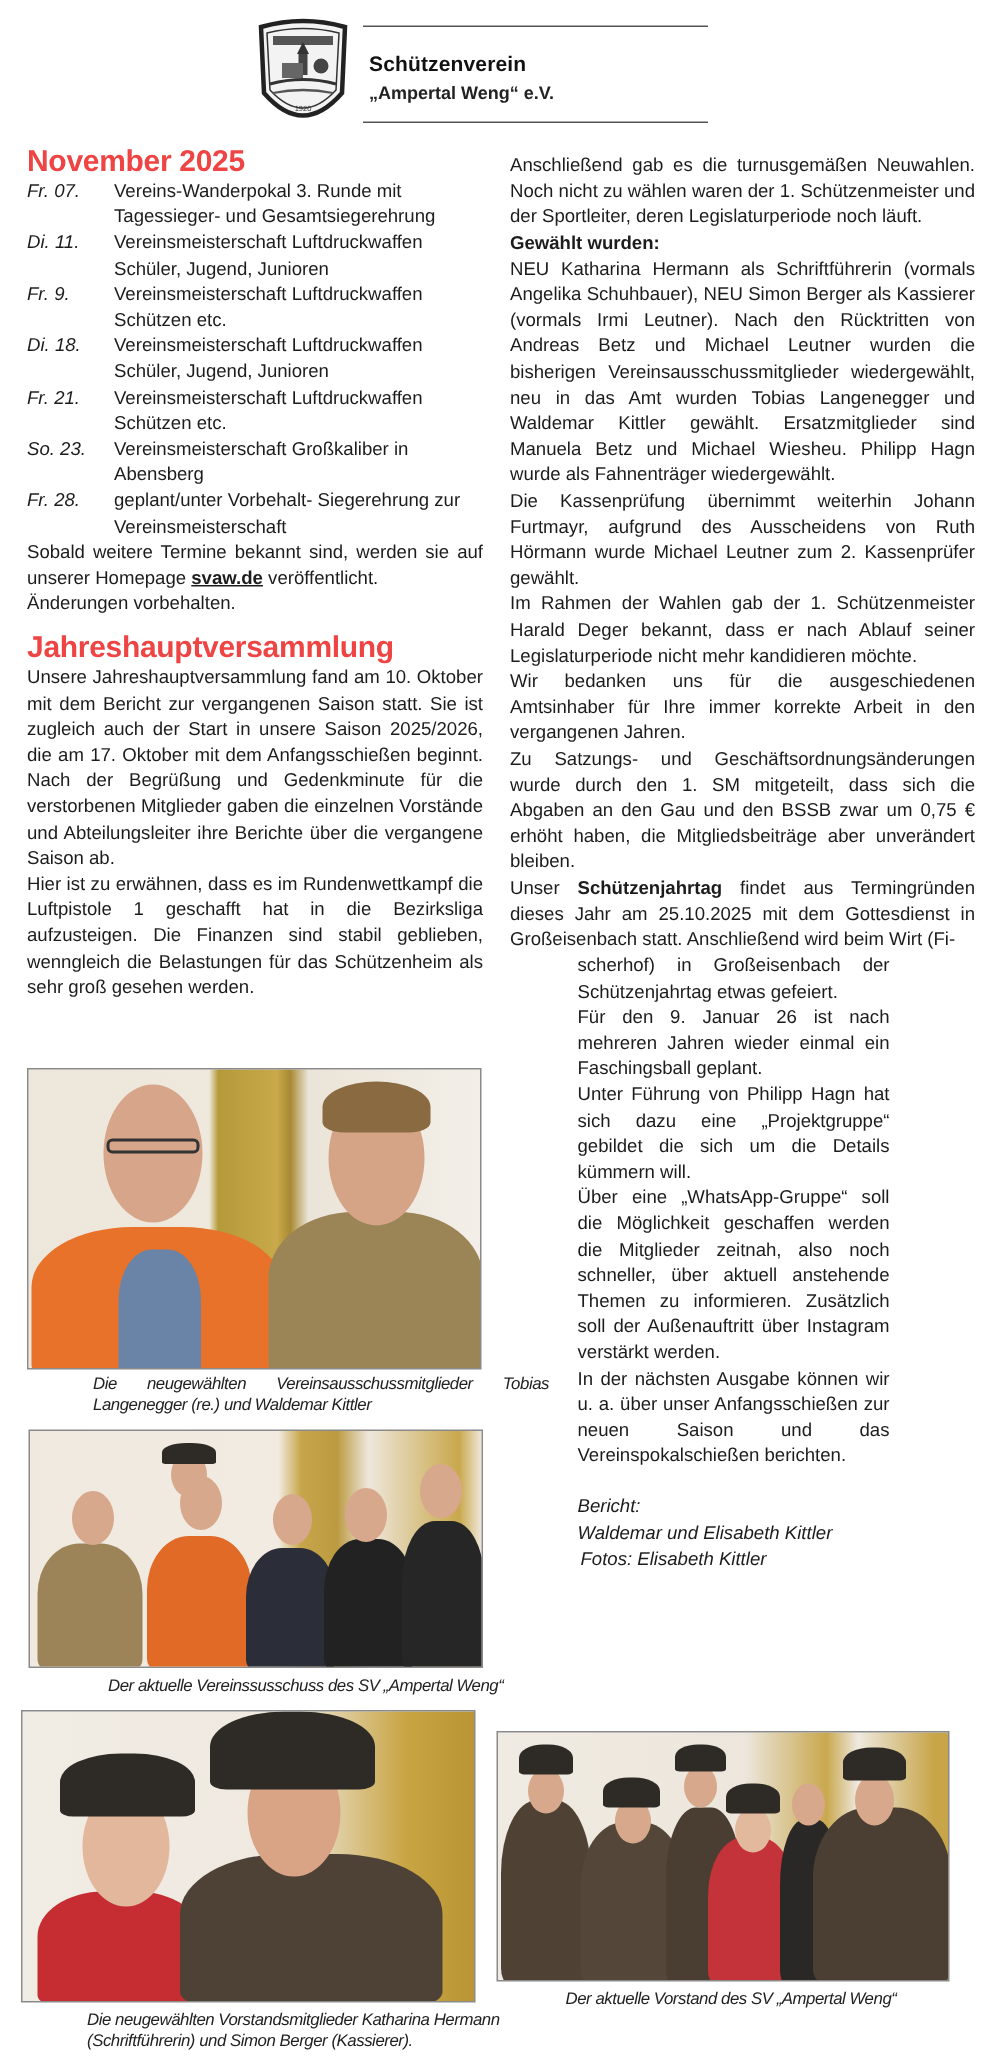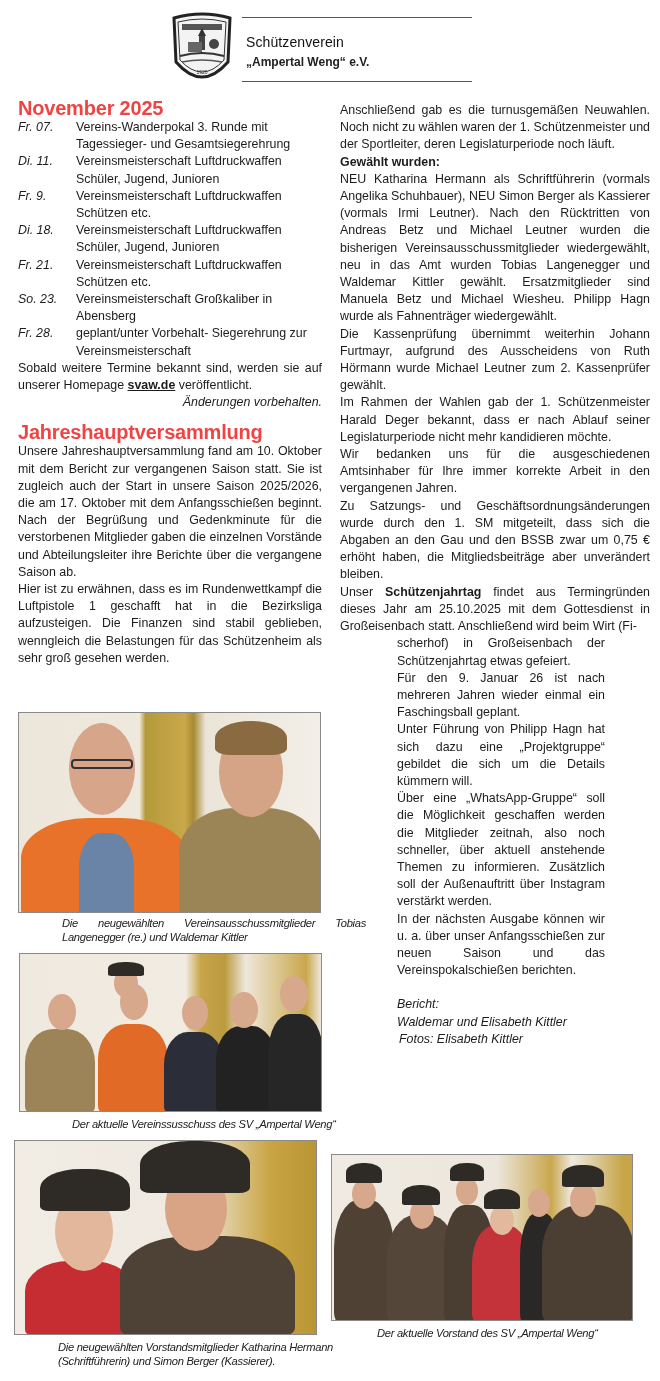--- a/index.html
+++ b/index.html
@@ -5,36 +5,36 @@
   * { box-sizing: border-box; margin: 0; padding: 0; }
   html, body { width: 660px; height: 1381px; background: #ffffff; overflow: hidden; }
   body { position: relative; font-family: "Liberation Sans", sans-serif; color: #1a1a1a; }
 
   
   .header { position: absolute; left: 0; top: 0; width: 660px; height: 92px; }
   .logo { position: absolute; left: 168px; top: 12px; width: 68px; height: 76px; }
   .hline { position: absolute; left: 242px; width: 230px; height: 1px; background: #555; }
   .hline.top { top: 17px; }
   .hline.bot { top: 81px; }
-  .club-name { position: absolute; left: 246px; top: 34px; font-weight: normal; font-size: 14px; color: #111; letter-spacing: 0.1px; }
+  .club-name { position: absolute; left: 246px; top: 34px; font-weight: bold; font-size: 14px; color: #111; letter-spacing: 0.1px; }
   .club-sub { position: absolute; left: 246px; top: 55px; font-weight: bold; font-size: 12px; color: #222; }
 
   
   .col { position: absolute; font-size: 12.4px; line-height: 17.2px; color: #1c1c1c; }
   .col-left { left: 18px; top: 99px; width: 304px; }
   .col-right { left: 340px; top: 102px; width: 310px; }
 
   .h2 { font-weight: bold; font-size: 20px; line-height: 19px; color: #ef4444; margin-bottom: 1px; letter-spacing: -0.2px; }
 
   .ev { display: flex; }
   .ev .d { width: 58px; flex: none; font-style: italic; }
   .ev .t { flex: 1; }
 
   .just { text-align: justify; }
-  .right-al { text-align: right; font-style: italic; }
+  .right-al { }
   .link { font-weight: bold; text-decoration: underline; }
   .b { font-weight: bold; }
   .it { font-style: italic; }
 
   .section2 { margin-top: 12px; }
 
   
   .photo { position: absolute; border: 1px solid #8a8a8a; overflow: hidden; }
   .caption { position: absolute; font-style: italic; font-size: 11.2px; line-height: 13.6px; color: #222; letter-spacing: -0.3px; margin-left: 44px; }
 
@@ -142,21 +142,21 @@
   <p class="just">Anschließend gab es die turnusgemäßen Neuwahlen. Noch nicht zu wählen waren der 1. Schützenmeister und der Sportleiter, deren Legislaturperiode noch läuft.</p>
   <div class="b">Gewählt wurden:</div>
   <p class="just">NEU Katharina Hermann als Schriftführerin (vormals Angelika Schuhbauer), NEU Simon Berger als Kassierer (vormals Irmi Leutner). Nach den Rücktritten von Andreas Betz und Michael Leutner wurden die bisherigen Vereinsausschussmitglieder wiedergewählt, neu in das Amt wurden Tobias Langenegger und Waldemar Kittler gewählt. Ersatzmitglieder sind Manuela Betz und Michael Wiesheu. Philipp Hagn wurde als Fahnenträger wiedergewählt.</p>
   <p class="just">Die Kassenprüfung übernimmt weiterhin Johann Furtmayr, aufgrund des Ausscheidens von Ruth Hörmann wurde Michael Leutner zum 2. Kassenprüfer gewählt.</p>
   <p class="just">Im Rahmen der Wahlen gab der 1. Schützenmeister Harald Deger bekannt, dass er nach Ablauf seiner Legislaturperiode nicht mehr kandidieren möchte.</p>
   <p class="just">Wir bedanken uns für die ausgeschiedenen Amtsinhaber für Ihre immer korrekte Arbeit in den vergangenen Jahren.</p>
   <p class="just">Zu Satzungs- und Geschäftsordnungsänderungen wurde durch den 1. SM mitgeteilt, dass sich die Abgaben an den Gau und den BSSB zwar um 0,75 € erhöht haben, die Mitgliedsbeiträge aber unverändert bleiben.</p>
   <p class="just">
     <span>Unser </span><span class="b">Schützenjahrtag</span><span> findet aus Termingründen dieses Jahr am 25.10.2025 mit dem Gottesdienst in Großeisenbach statt. Anschließend wird beim Wirt (Fi-</span>
   </p>
-  <div style="margin-left:57px; width:208px;">
+  <div style="margin-left:45px; width:208px;">
     <p class="just">scherhof) in Großeisenbach der Schützenjahrtag etwas gefeiert.</p>
     <p class="just">Für den 9. Januar 26 ist nach mehreren Jahren wieder einmal ein Faschingsball geplant.</p>
     <p class="just">Unter Führung von Philipp Hagn hat sich dazu eine „Projektgruppe“ gebildet die sich um die Details kümmern will.</p>
     <p class="just">Über eine „WhatsApp-Gruppe“ soll die Möglichkeit geschaffen werden die Mitglieder zeitnah, also noch schneller, über aktuell anstehende Themen zu informieren. Zusätzlich soll der Außenauftritt über Instagram verstärkt werden.</p>
     <p class="just">In der nächsten Ausgabe können wir u. a. über unser Anfangsschießen zur neuen Saison und das Vereinspokalschießen berichten.</p>
     <div style="height:17px"></div>
     <div class="it">Bericht:</div>
     <div class="it">Waldemar und Elisabeth Kittler</div>
     <div class="it" style="padding-left:2px">Fotos: Elisabeth Kittler</div>
   </div>

